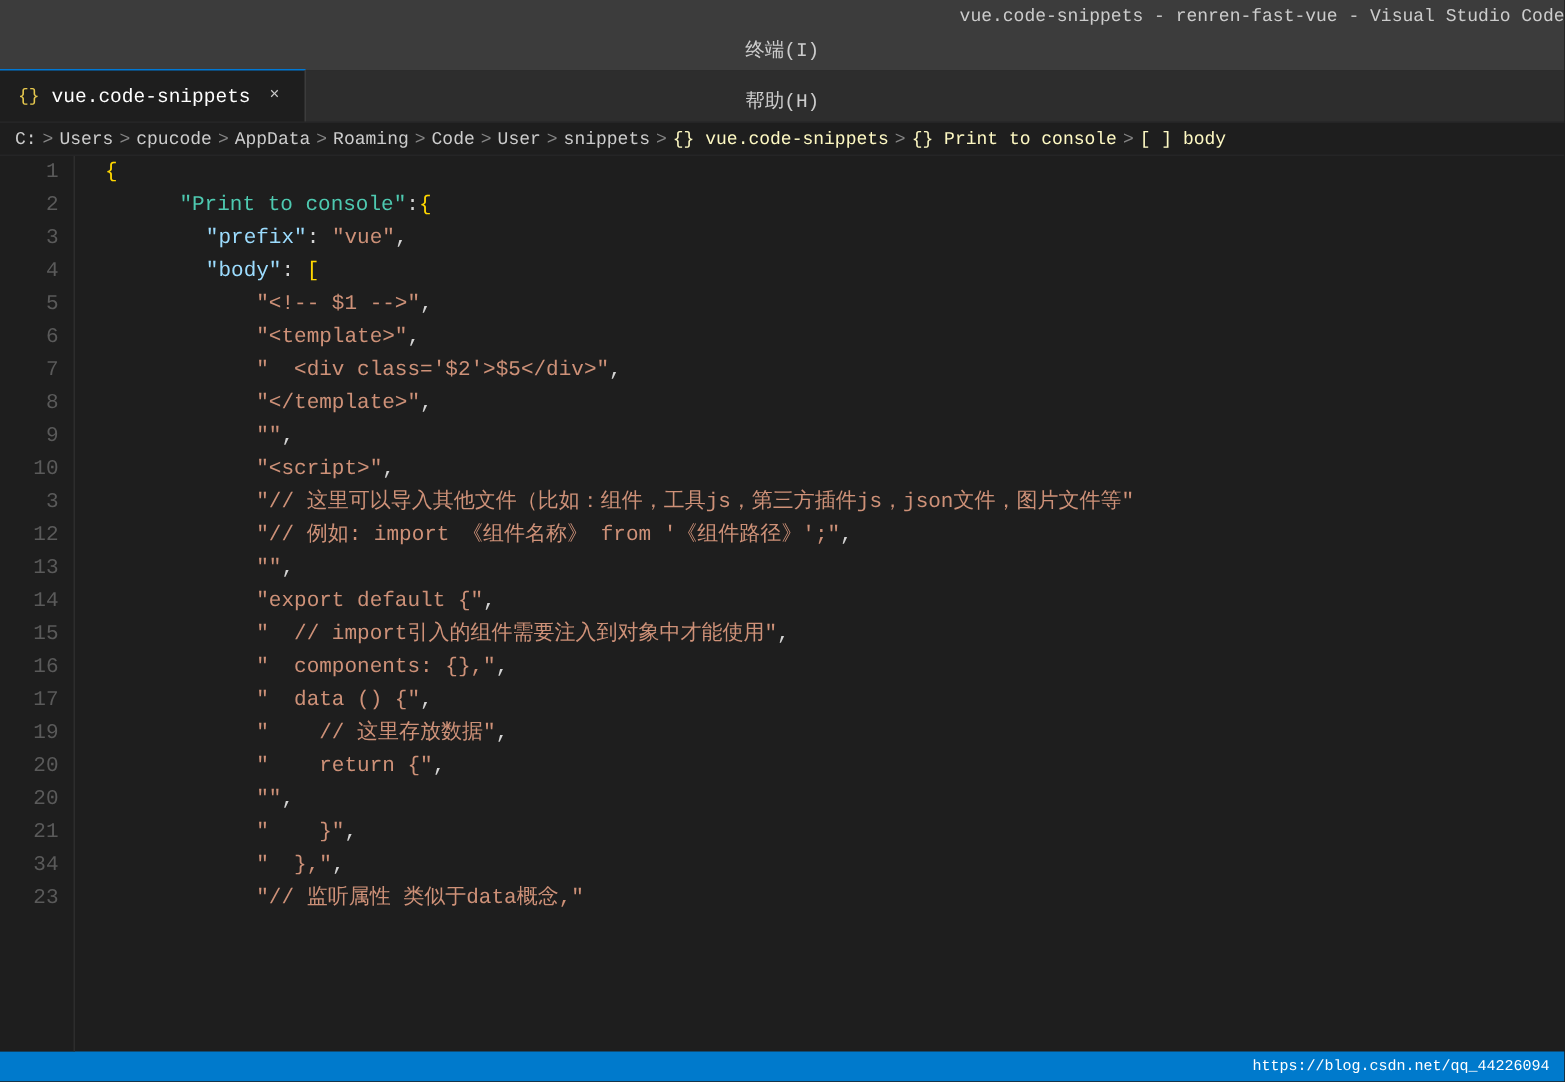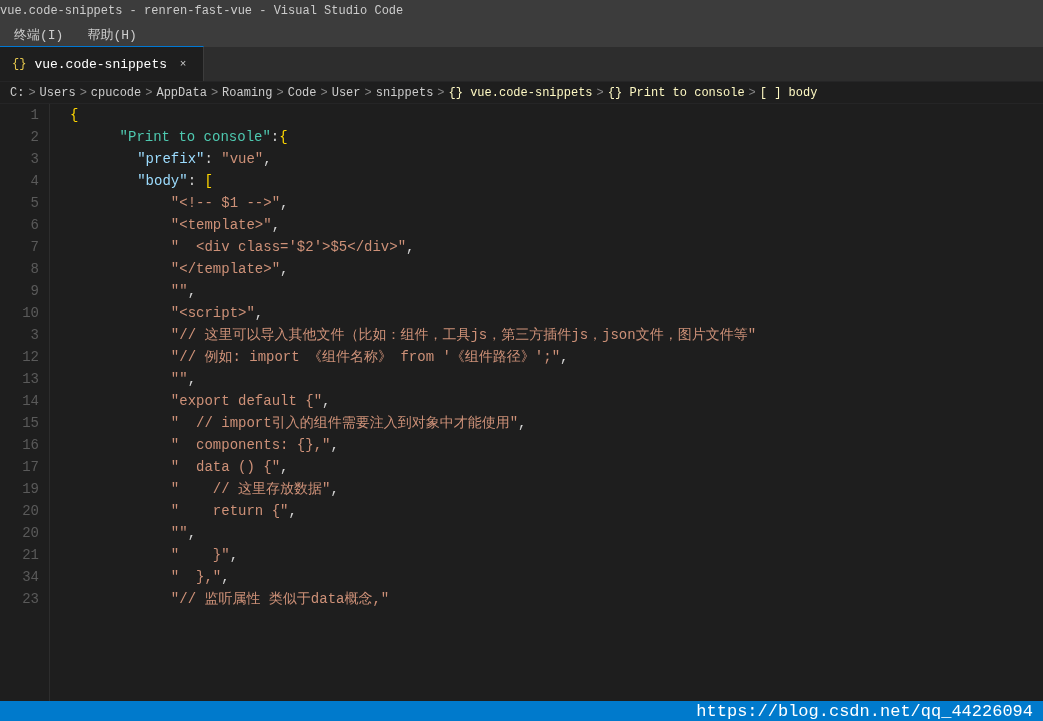--- a/index.html
+++ b/index.html
@@ -16,35 +16,36 @@
       overflow: hidden;
       width: 1043px;
       height: 721px;
     }
 
     .title-bar {
       background-color: #3c3c3c;
       height: 22px;
       display: flex;
       align-items: center;
-      justify-content: flex-start;
+      justify-content: flex-end;
       font-size: 12px;
       color: #cccccc;
       user-select: none;
     }
 
     .menu-bar {
       background-color: #3c3c3c;
       height: 25px;
       display: flex;
       align-items: center;
       padding: 0 8px;
       font-size: 13px;
       color: #cccccc;
       gap: 12px;
+      flex-direction: column;
     }
 
     .menu-item {
       cursor: pointer;
       padding: 2px 6px;
     }
 
     .tab-bar {
       background-color: #2d2d2d;
       height: 35px;
@@ -144,21 +145,21 @@
     .c-brace { color: #ffd700; }
     .c-white { color: #d4d4d4; }
     .c-snippet-name { color: #4ec9b0; }
 
     .status-bar {
       background-color: #007acc;
       height: 20px;
       display: flex;
       align-items: center;
       padding: 0 10px;
-      font-size: 17px;
+      font-size: 10px;
       color: #ffffff;
       justify-content: flex-end;
     }
   </style>
 </head>
 <body>
 
 <div class="title-bar">
   <span>vue.code-snippets - renren-fast-vue - Visual Studio Code</span>
 </div>

